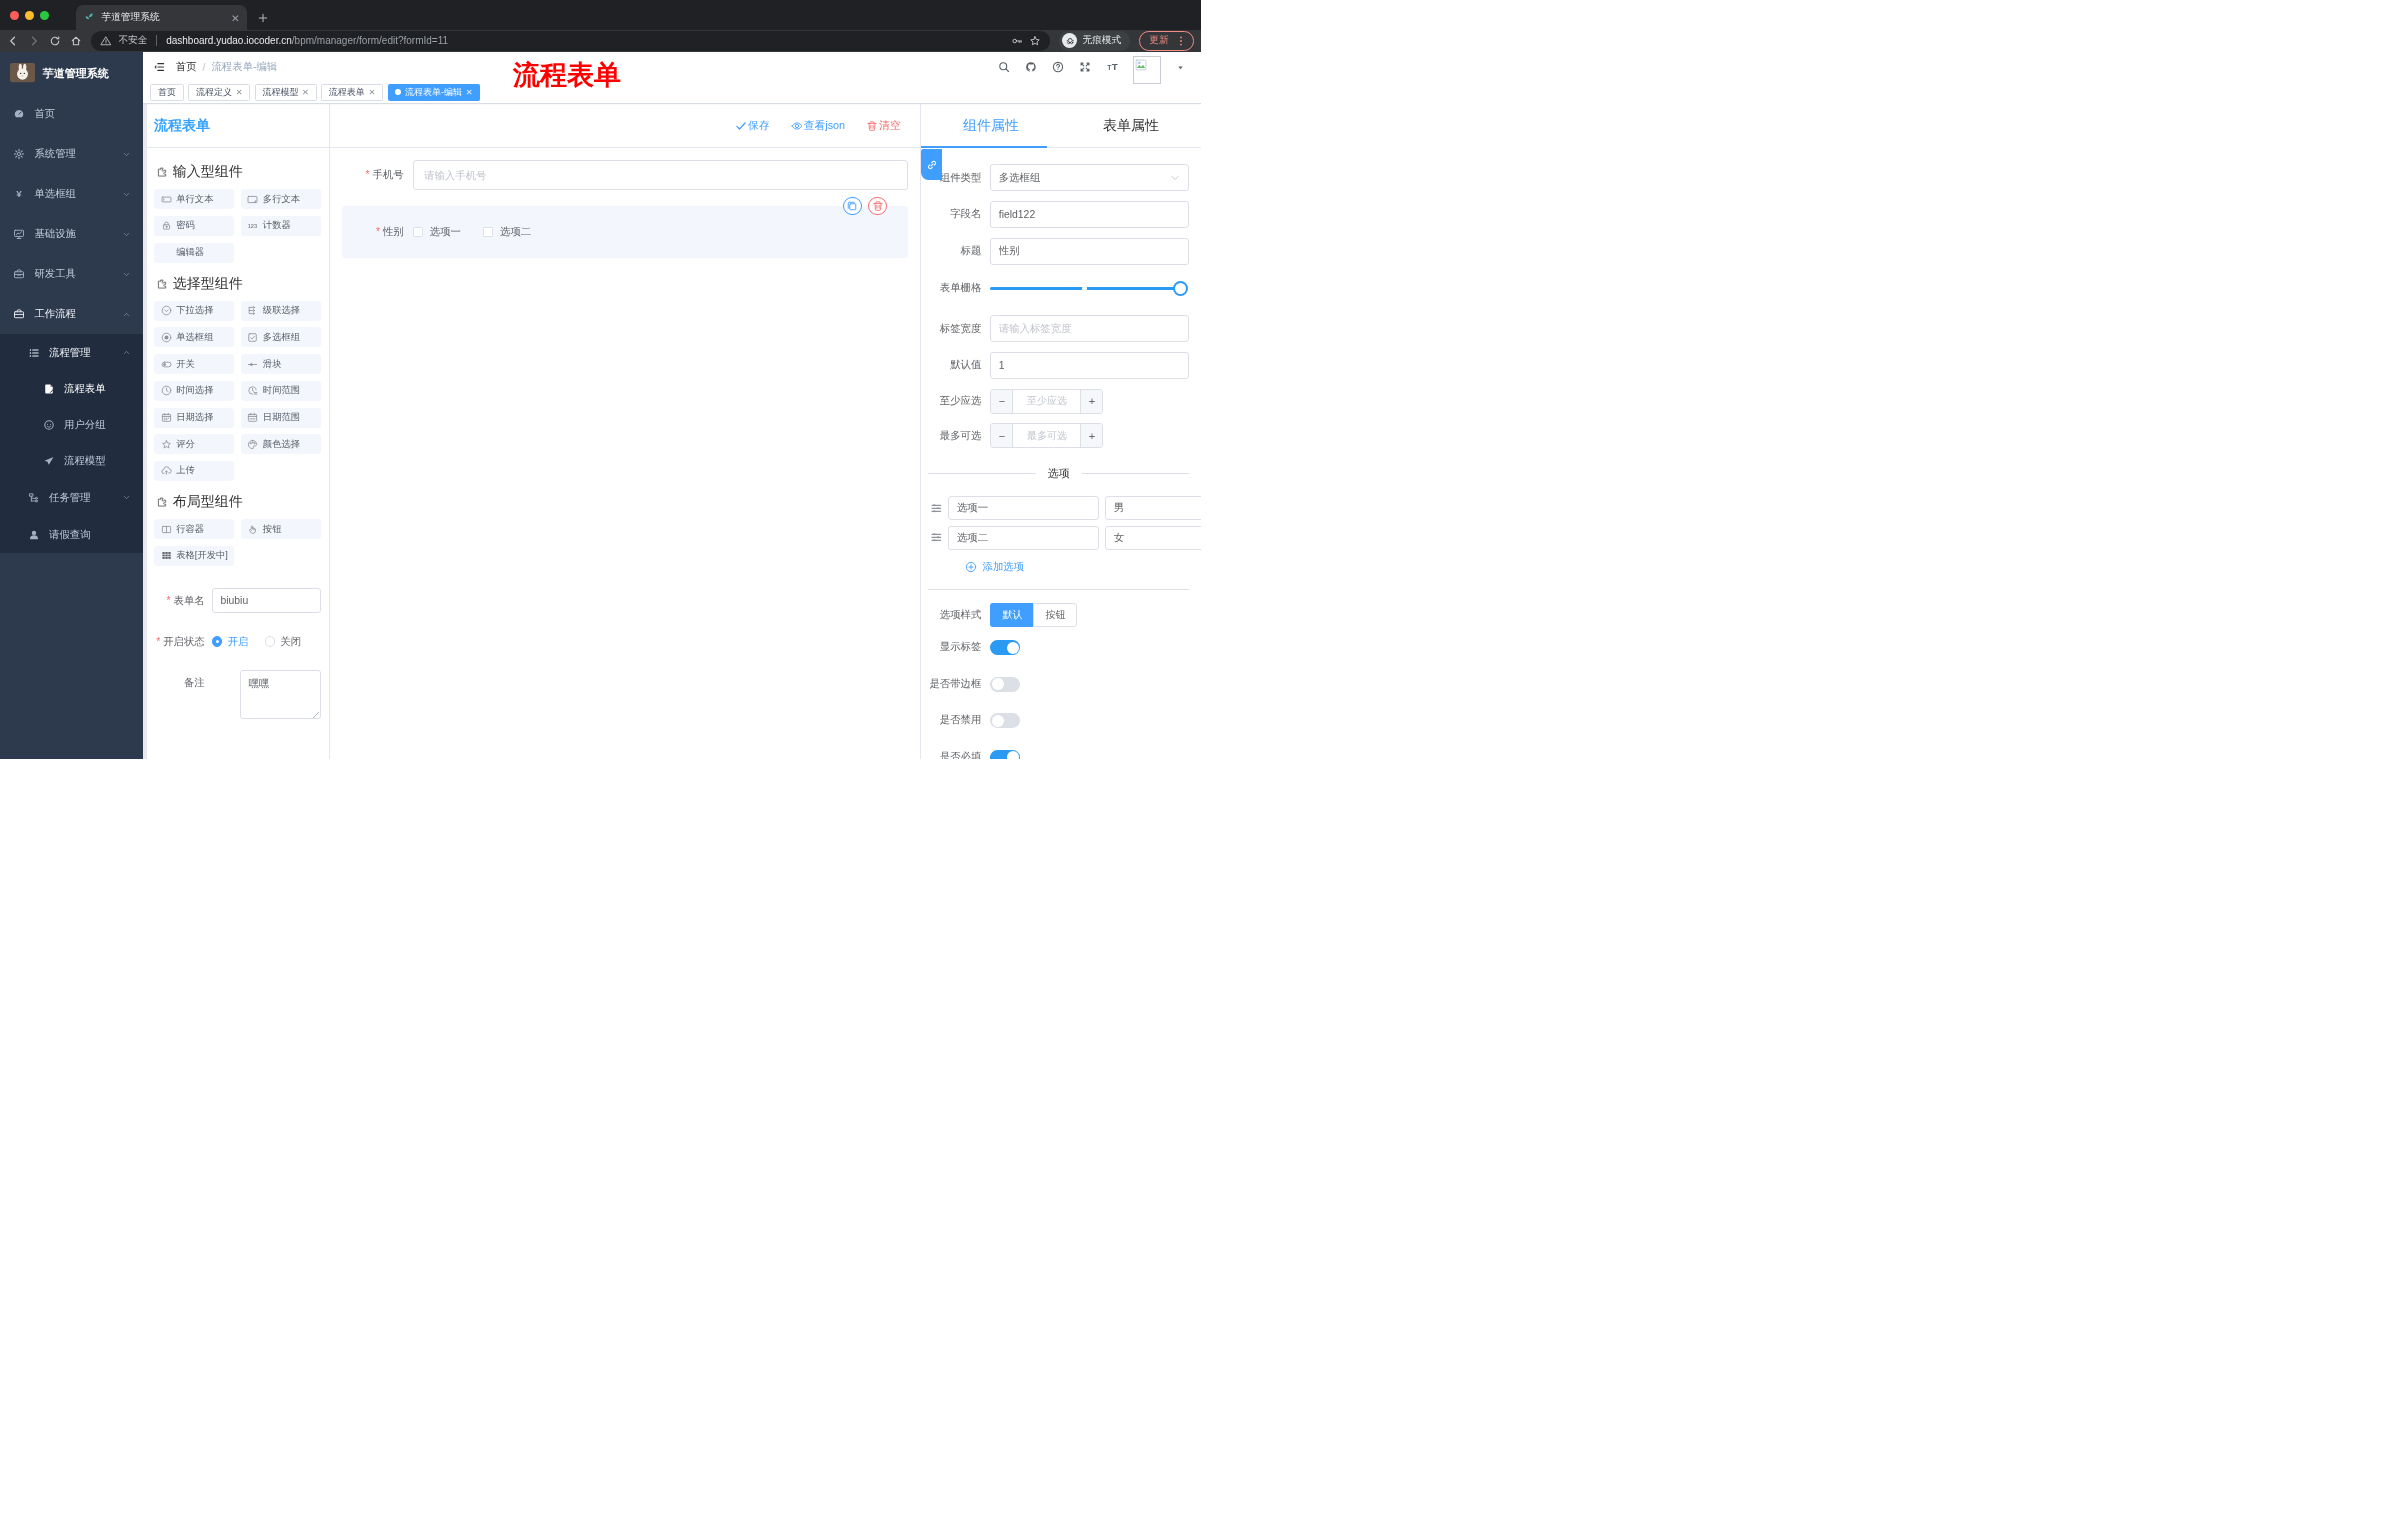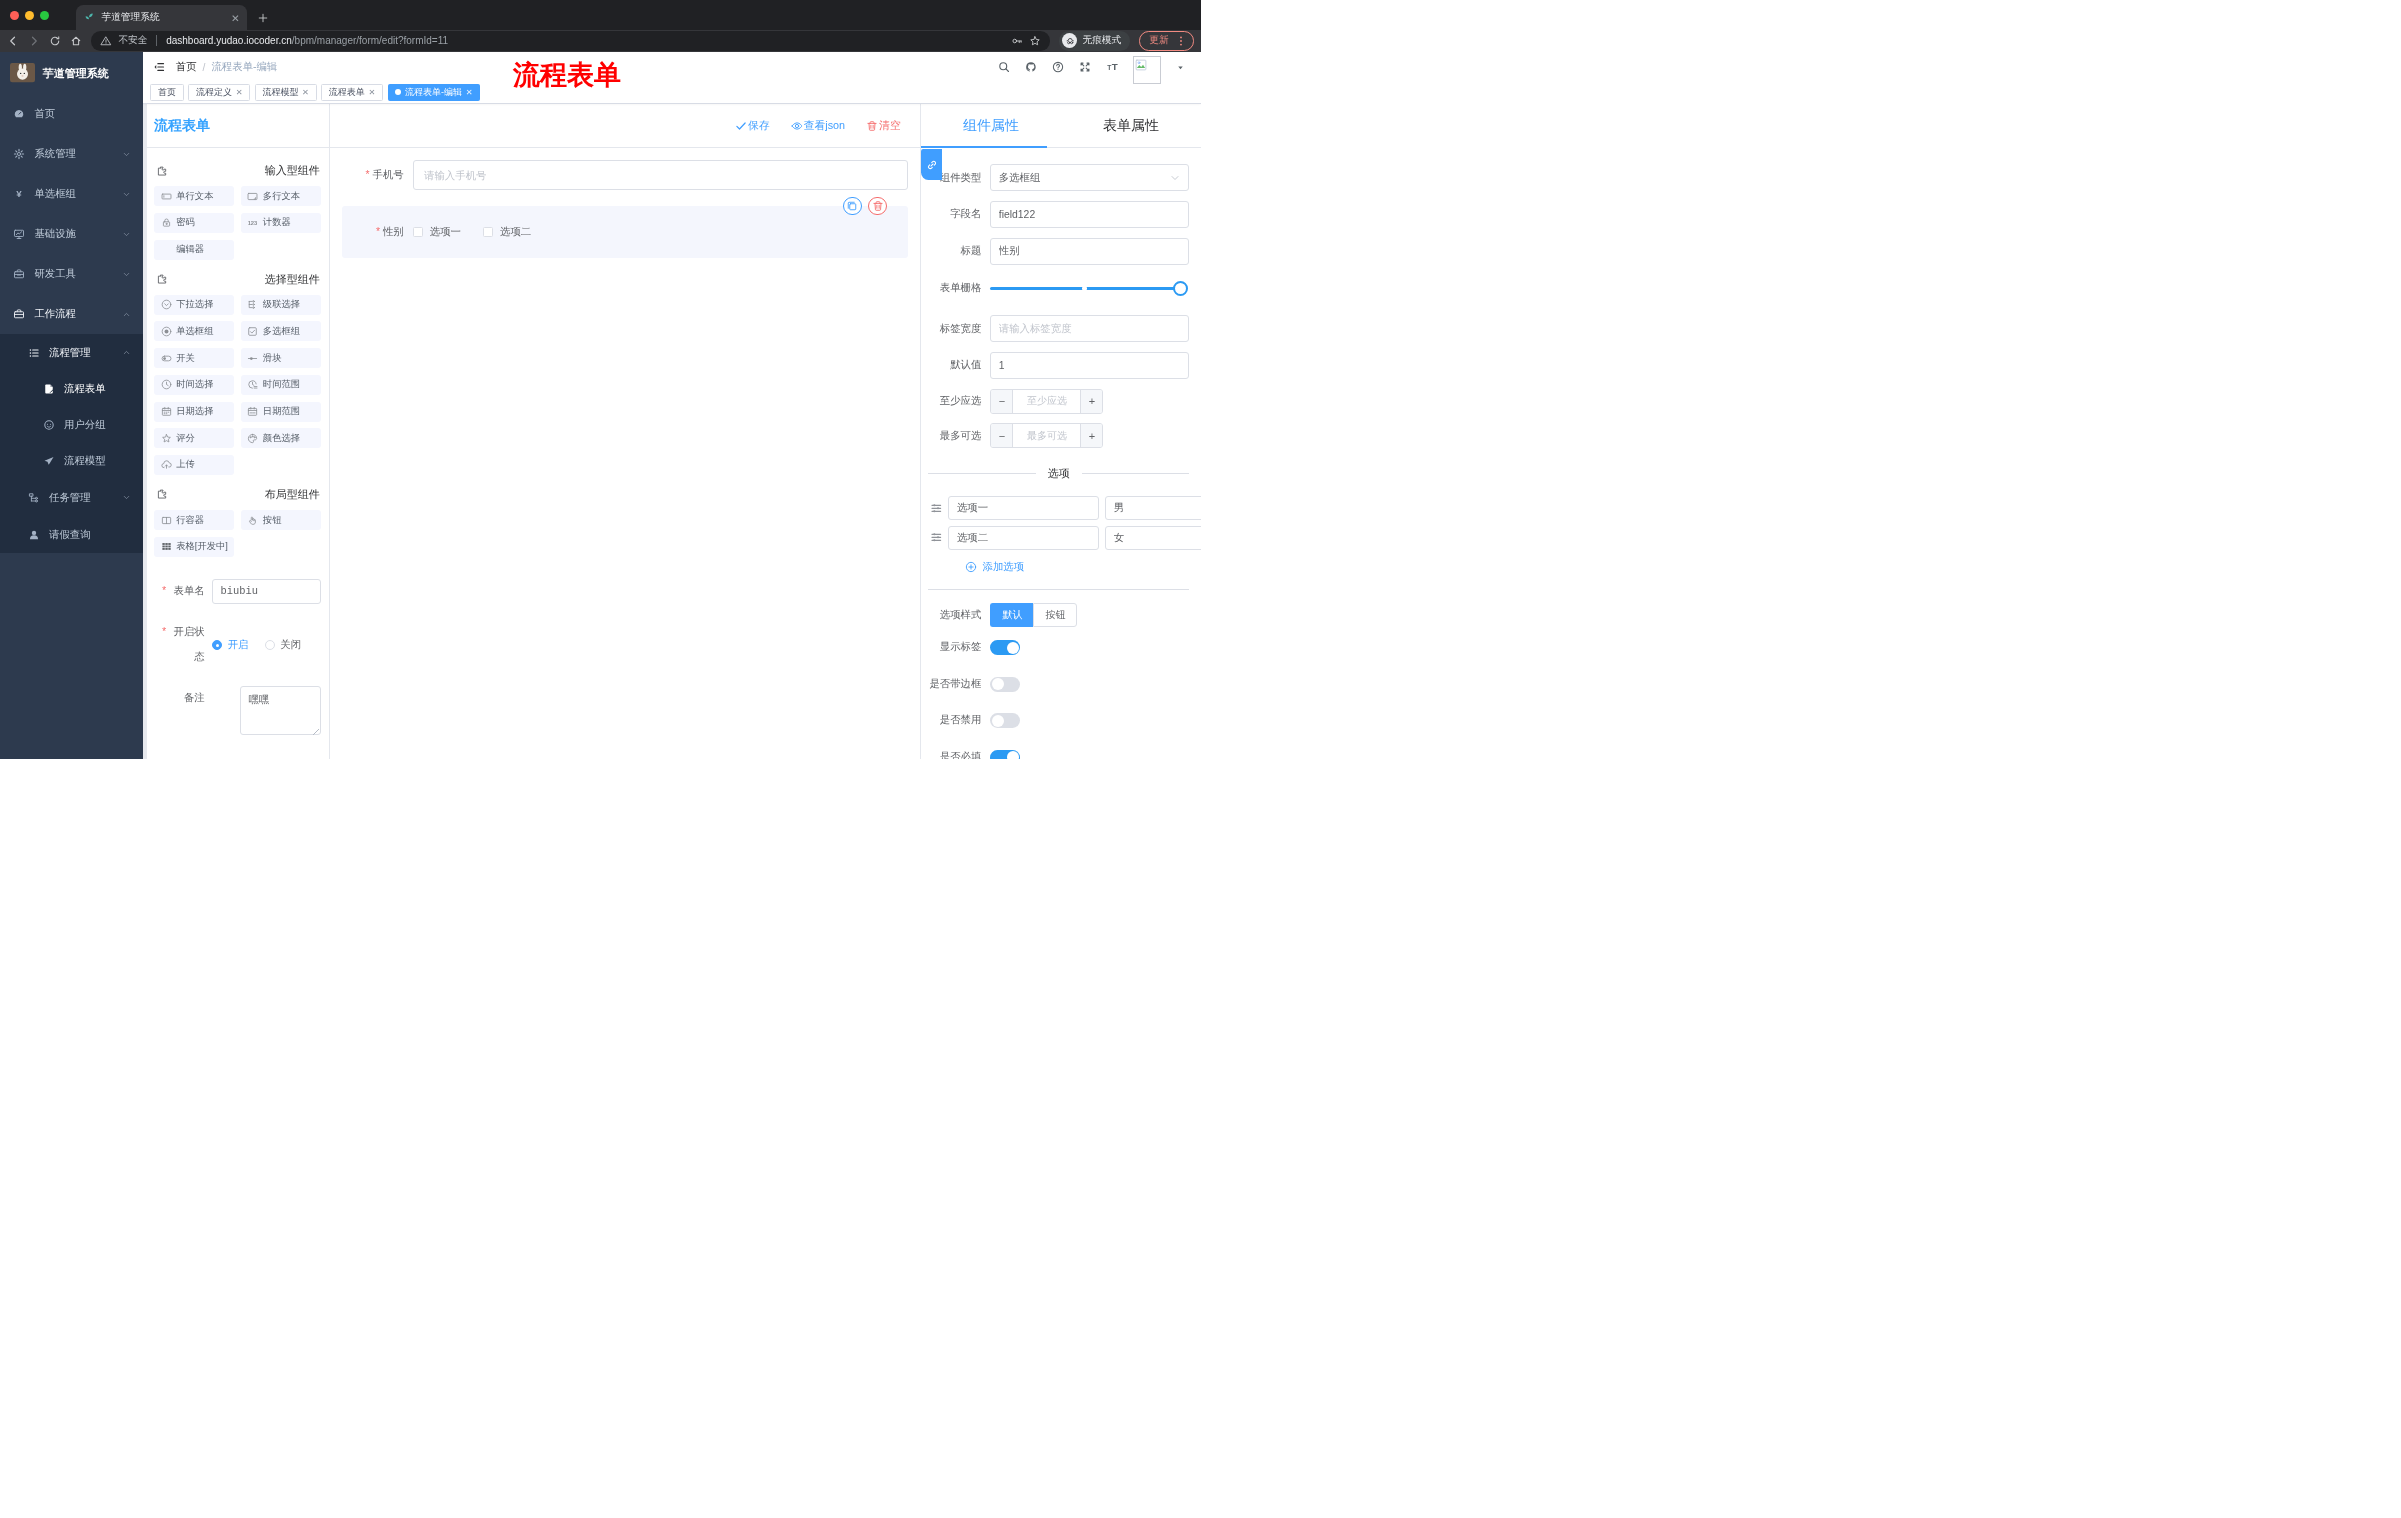--- a/index.html
+++ b/index.html
@@ -71,28 +71,28 @@
   .tag-dot { width:6px; height:6px; border-radius:50%; background:#fff; }
 
   
   .content { flex:1; display:flex; min-height:0; background:#fff; }
   .left-strip { width:3.7px; background:#e7e9ee; flex:none; }
 
   .palette { width:183px; flex:none; border-right:0.7px solid #e4e7ed; display:flex; flex-direction:column; min-height:0; }
   .palette-header { height:44px; flex:none; border-bottom:0.7px solid #e4e7ed; display:flex; align-items:center;
     padding:0 7.4px; color:#36a3ff; font-size:14px; font-weight:bold; }
   .palette-body { flex:1; overflow:hidden; padding:3px 7.4px 0 7.4px; }
-  .pal-sec-title { display:flex; align-items:center; gap:5.2px; margin:12px 1.5px 8.2px; font-size:11px; color:#303133;justify-content:space-between; }
+  .pal-sec-title { display:flex; align-items:center; gap:5.2px; margin:12px 1.5px 8.2px; font-size:14px; color:#303133; }
   .pal-sec-title .icon { color:#606266; }
   .pal-grid { display:flex; flex-wrap:wrap; gap:6.7px; }
   .pal-item { width:calc(50% - 3.7px); height:20px; background:#f4f6fe; border-radius:3px; display:flex;
     align-items:center; gap:4.5px; padding-left:6.7px; font-size:9.3px; color:#545c66; cursor:move; }
   .pal-item .icon { color:#8d9095; width:11px; }
   .pal-item .icon.dark { color:#5f6368; }
-  .pal-form { padding:22px 0 0 0;font-family:Liberation Mono, monospace; }
+  .pal-form { padding:22px 0 0 0; }
   .pf-row { display:flex; margin-bottom:16.3px; }
   .pf-label { width:58px; flex:none; text-align:right; padding-right:7.4px; font-size:10.4px; color:#606266; line-height:25px; }
   .req::before { content:"* "; color:#f56c6c; }
   .pf-ctl { flex:1; }
   .inp { width:100%; height:25px; border:0.7px solid #dcdfe6; border-radius:3px; padding:0 7.4px; font-size:10.4px;
     color:#606266; outline:none; font-family:inherit; background:#fff; }
   .inp::placeholder { color:#c0c4cc; }
   textarea.inp { height:49px; padding-top:5.2px; resize:none; }
   .ta-wrap { position:relative;padding-left:28px; }
   .ta-grip { position:absolute; right:2.2px; bottom:3px; width:6.7px; height:6.7px;

